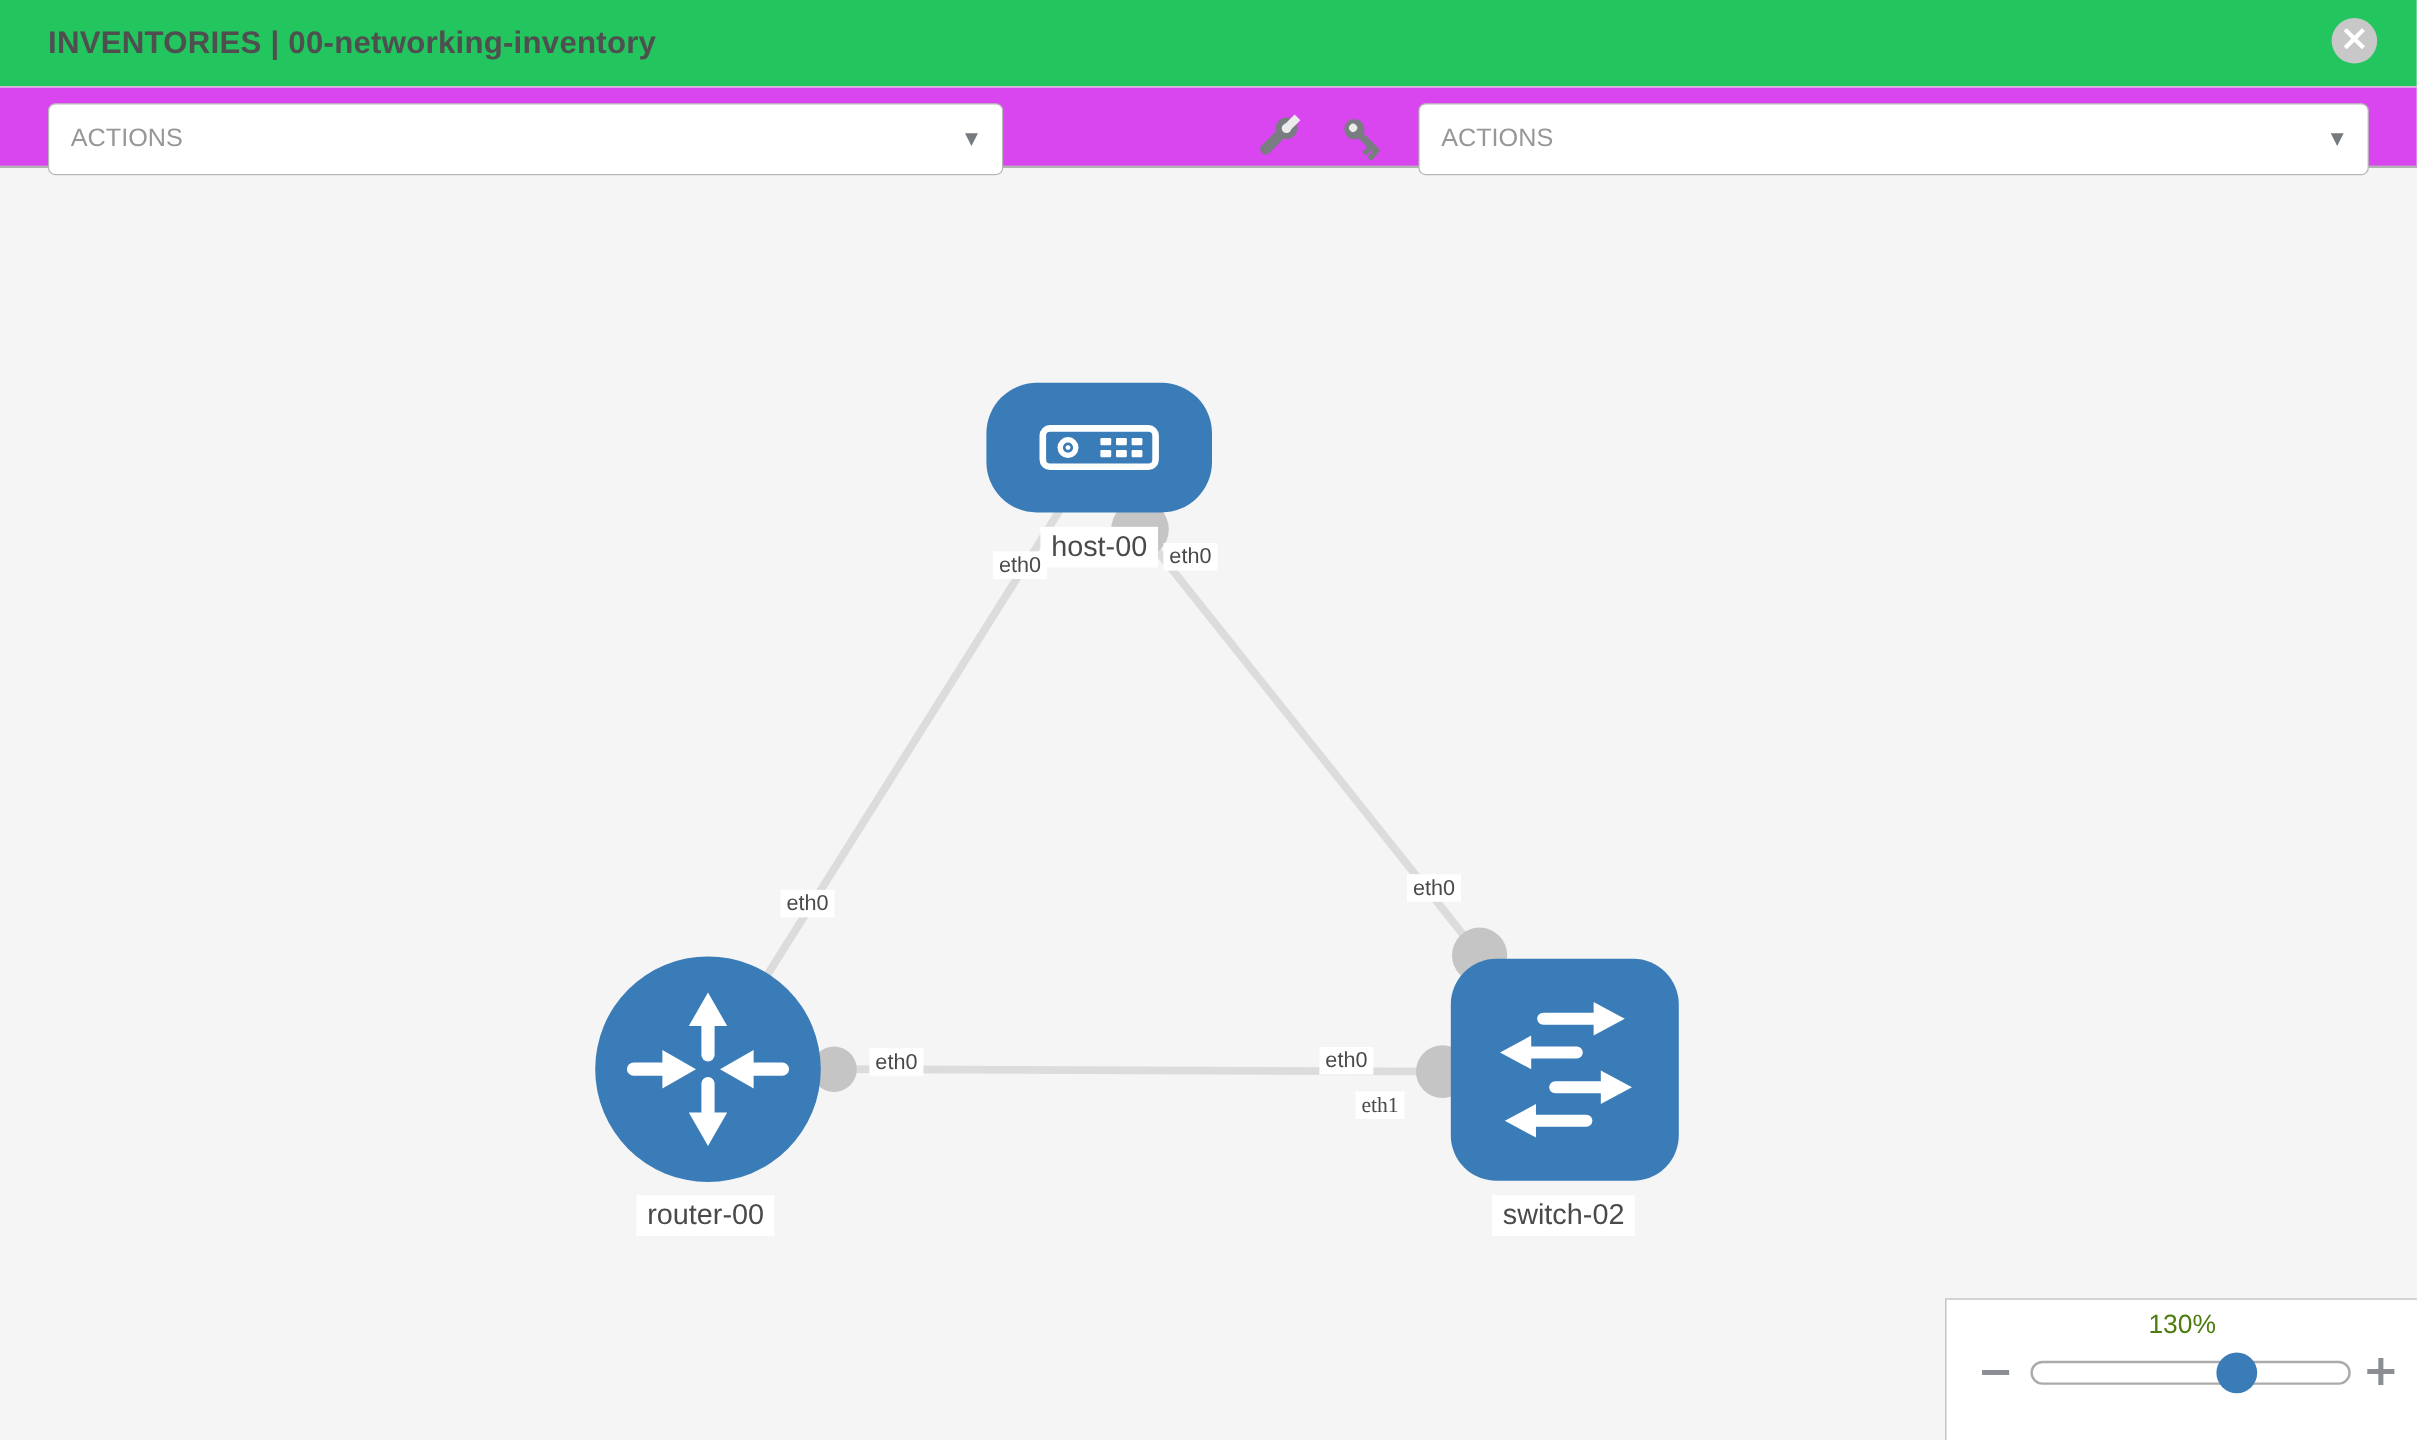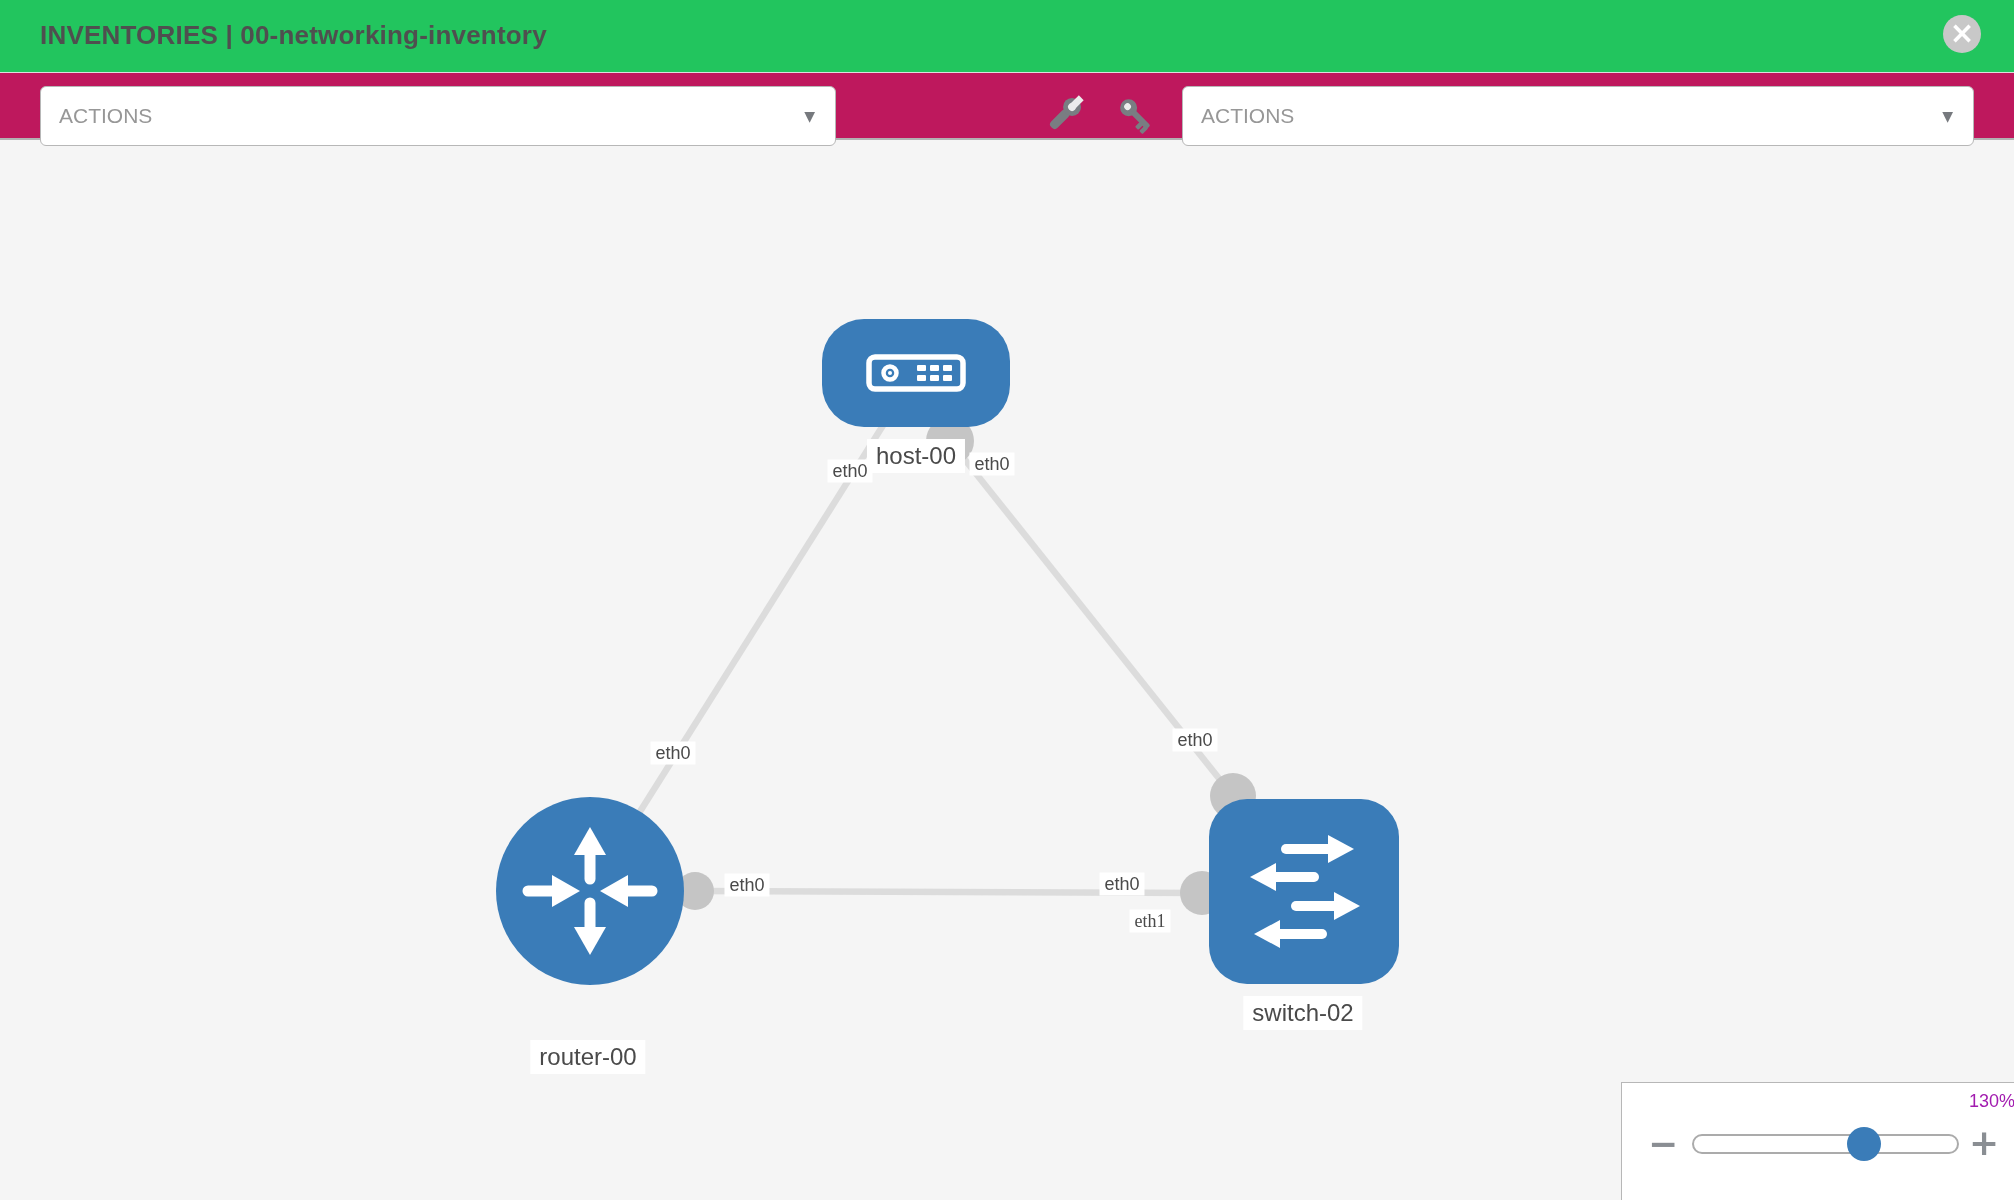--- a/index.html
+++ b/index.html
@@ -27,21 +27,21 @@
     display: flex; align-items: center; justify-content: center;
   }
   .close-btn span {
     color: #ffffff; font-size: 30px; font-weight: bold; line-height: 1;
     font-family: "DejaVu Sans", sans-serif; margin-top: -3px;
   }
 
   
   .toolbar {
     position: absolute; top: 72px; left: 0; width: 2014px; height: 68px;
-    background: #be185d;
+    background: #d946ef;
     border-top: 1px solid #dedede;
     border-bottom: 2px solid #b2b2b2;
   }
   .select-box {
     position: absolute; top: 13px; height: 60px;
     background: #ffffff; border: 1px solid #b7b7b7; border-radius: 6px;
     display: flex; align-items: center;
     color: #979797; font-size: 21px; cursor: pointer;
   }
   .select-box .ph { padding-left: 18px; }
@@ -70,39 +70,39 @@
   .lbl {
     position: absolute; transform: translate(-50%, -50%);
     background: #ffffff; color: #4a4a4a; white-space: nowrap;
   }
   .lbl.name { font-size: 24px; padding: 3px 9px; z-index: 5; }
   .lbl.eth  { font-size: 18px; padding: 1px 5px; z-index: 6; }
   .lbl.eth.under { z-index: 6; }
   .lbl.eth.over  { z-index: 7; }
 
   .lbl-host-name    { left: 916px;  top: 301px; }
-  .lbl-router-name  { left: 588px;  top: 858px; margin-top: 44px; }
+  .lbl-router-name  { left: 588px;  top: 858px; }
   .lbl-switch-name  { left: 1303px; top: 858px; }
   .lbl-host-left    { left: 850px;  top: 316px; }
   .lbl-host-right   { left: 992px;  top: 309px; }
   .lbl-router-top   { left: 673px;  top: 598px; }
   .lbl-switch-top   { left: 1195px; top: 585px; }
   .lbl-mid-router   { left: 747px;  top: 730px; }
   .lbl-mid-sw-under { left: 1122px; top: 729px; }
   .lbl-mid-sw-over  { left: 1150px; top: 766px; font-family: Liberation Serif, serif; }
 
   
   .zoom-panel {
     position: absolute; left: 1621px; top: 1082px;
     width: 395px; height: 120px;
     background: #ffffff; border: 1px solid #b7b7b7;
   }
   .zoom-level {
     position: absolute; top: 8px; left: 0; width: 100%;
-    text-align: right; font-size: 18px; color: #a21caf;
+    text-align: center; font-size: 22px; color: #4d7c0f;
   }
   .zoom-btn {
     position: absolute; width: 34px; text-align: center;
     font-family: "DejaVu Sans", sans-serif;
     font-size: 36px; font-weight: bold; color: #8a8e93;
     cursor: pointer; line-height: 1;
   }
   .zoom-out { left: 24px; top: 43px; }
   .zoom-in  { left: 345px; top: 42px; }
   .zoom-track {

